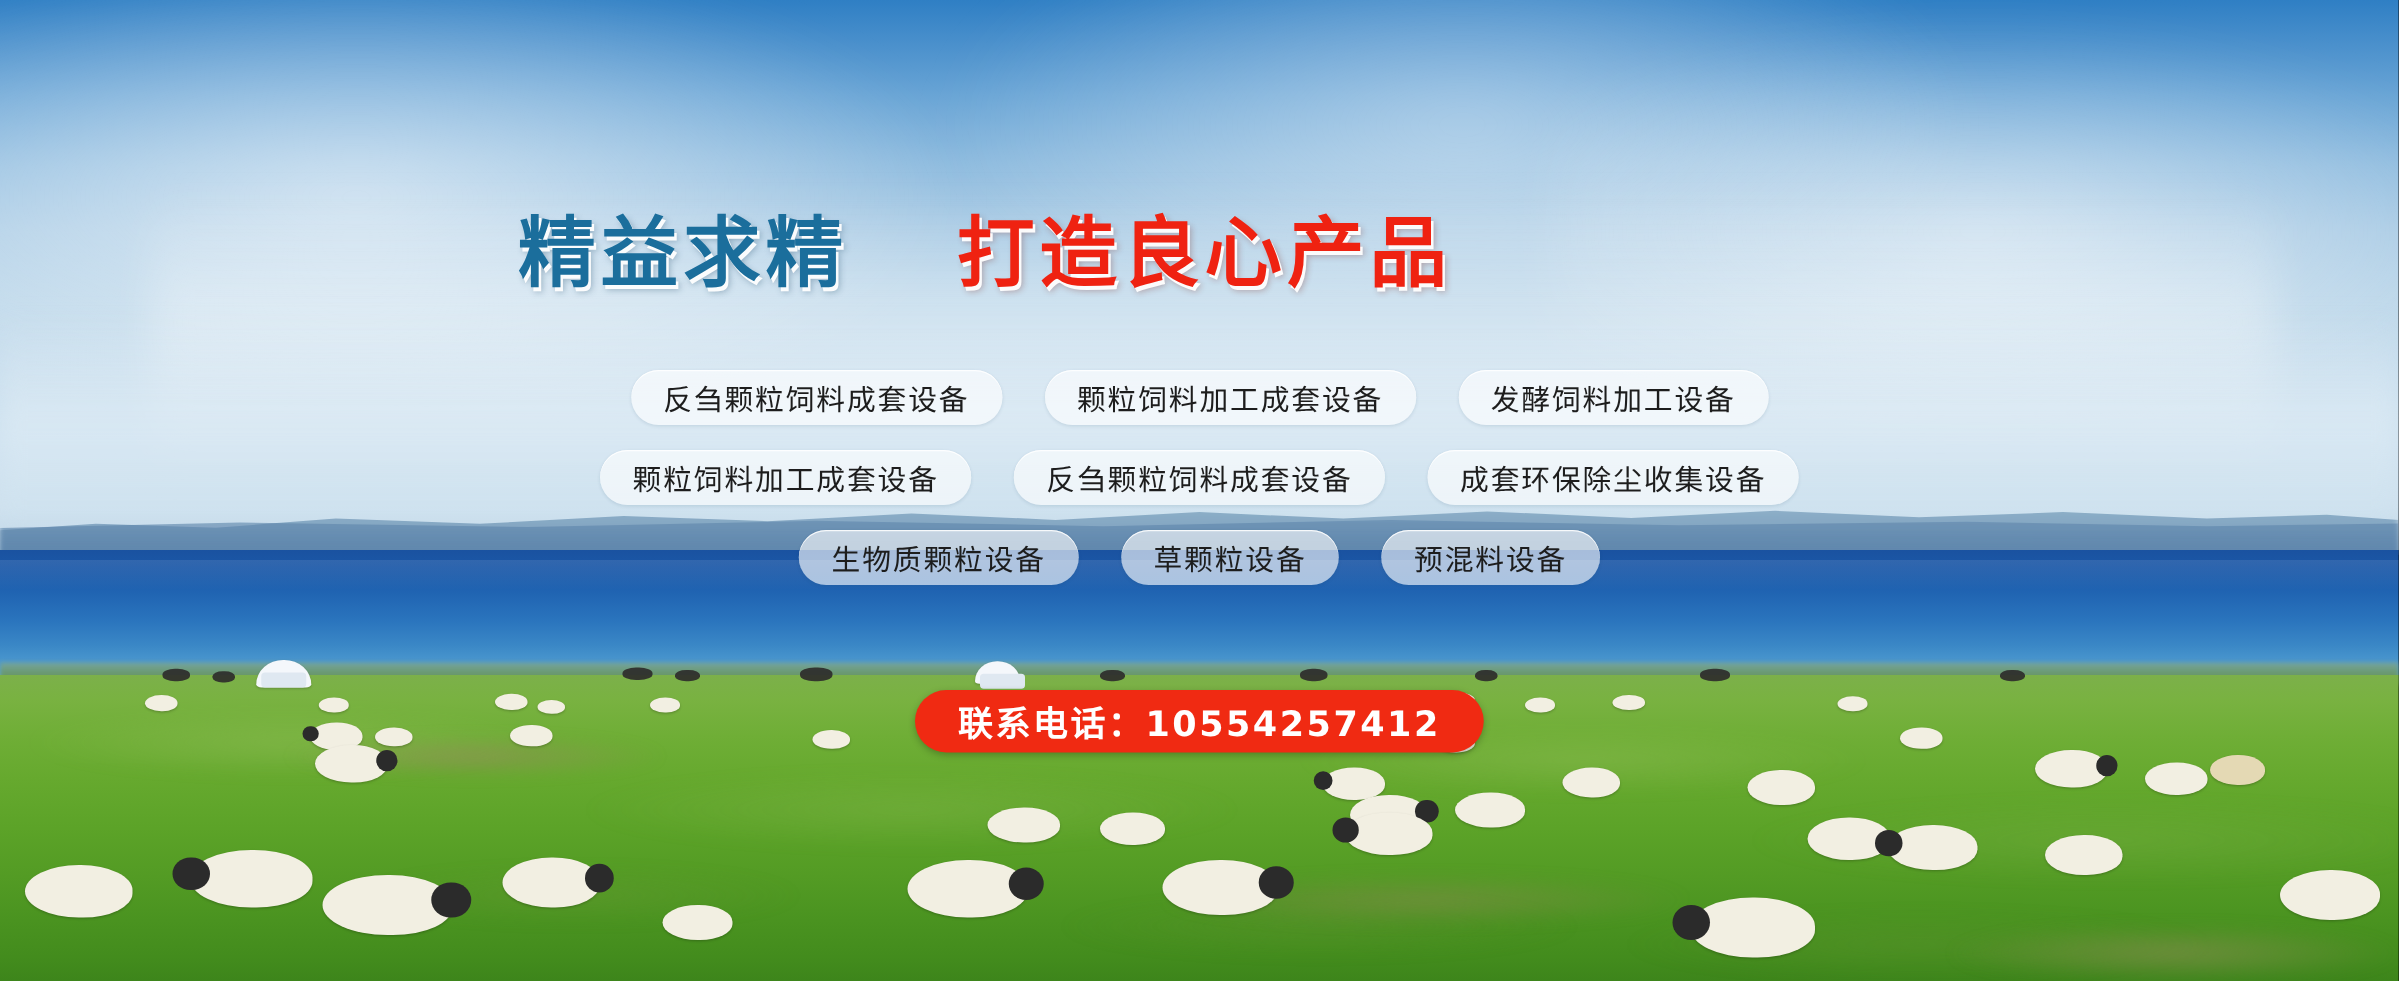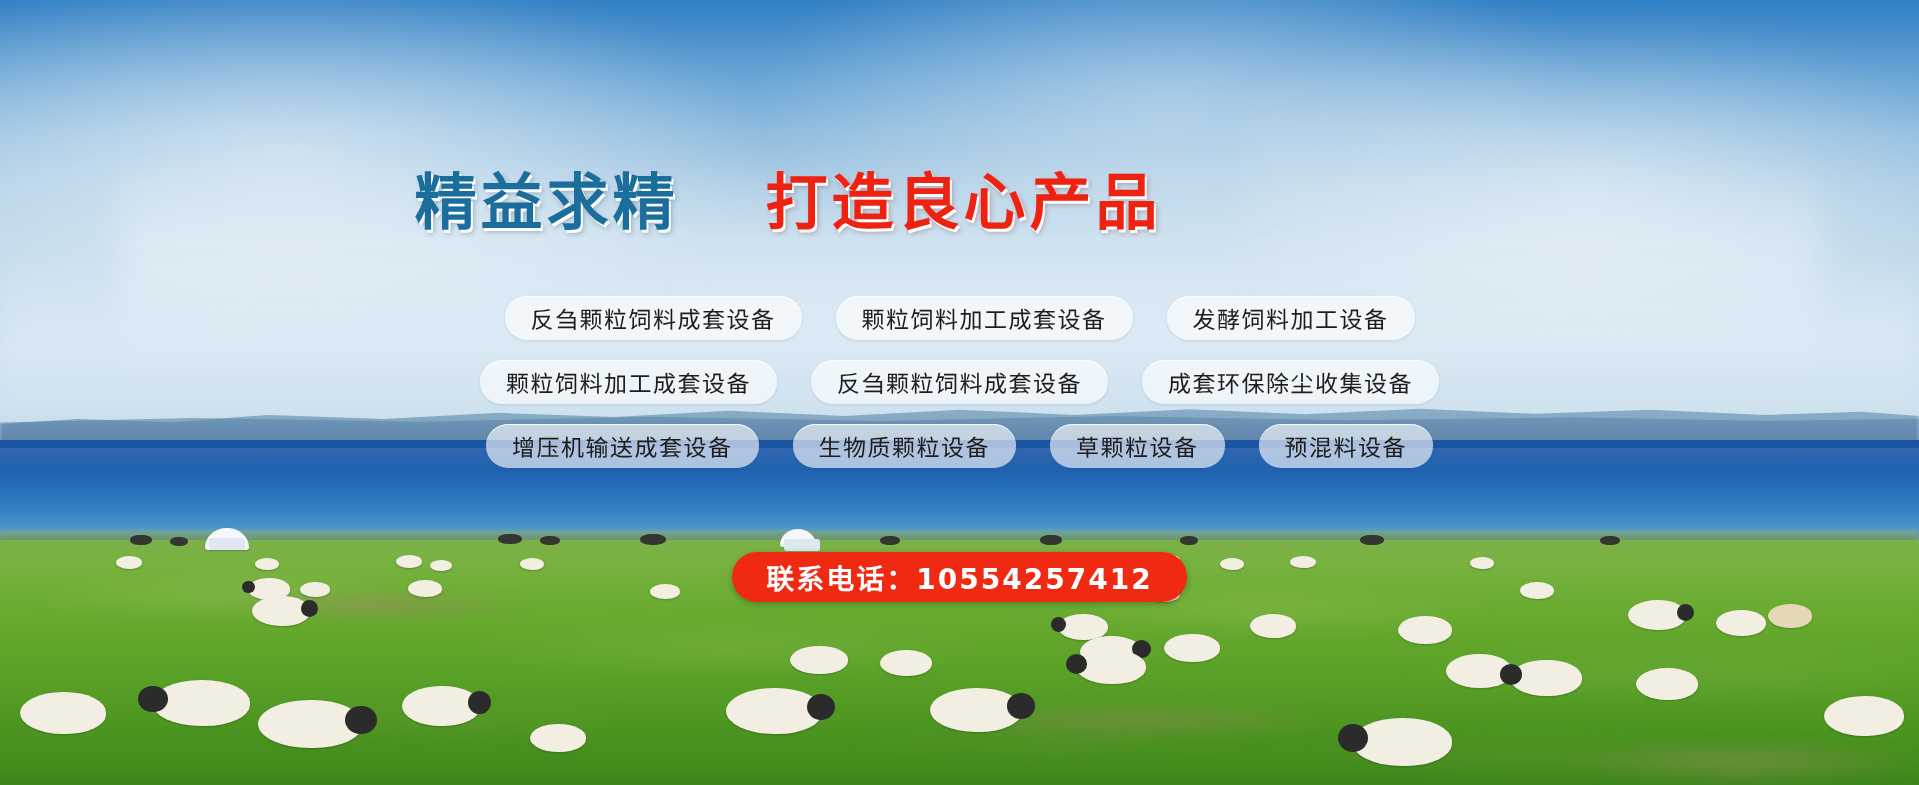--- a/index.html
+++ b/index.html
@@ -306,21 +306,20 @@
       <div class="pill">发酵饲料加工设备</div>
     </div>
 
     <div class="pill-row">
       <div class="pill">颗粒饲料加工成套设备</div>
       <div class="pill">反刍颗粒饲料成套设备</div>
       <div class="pill">成套环保除尘收集设备</div>
     </div>
 
     <div class="pill-row">
-      <div class="pill">增压机输送成套设备</div>
       <div class="pill">生物质颗粒设备</div>
       <div class="pill">草颗粒设备</div>
       <div class="pill">预混料设备</div>
     </div>
 
   </div>
 
   <div class="phone-wrap">
     <div class="phone-bar">联系电话：10554257412</div>
   </div>

